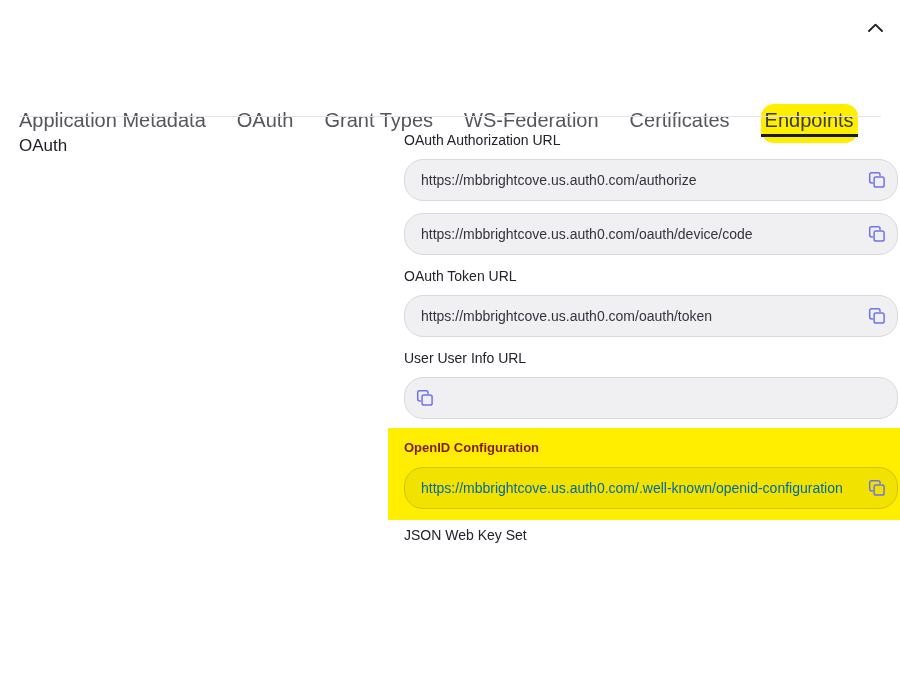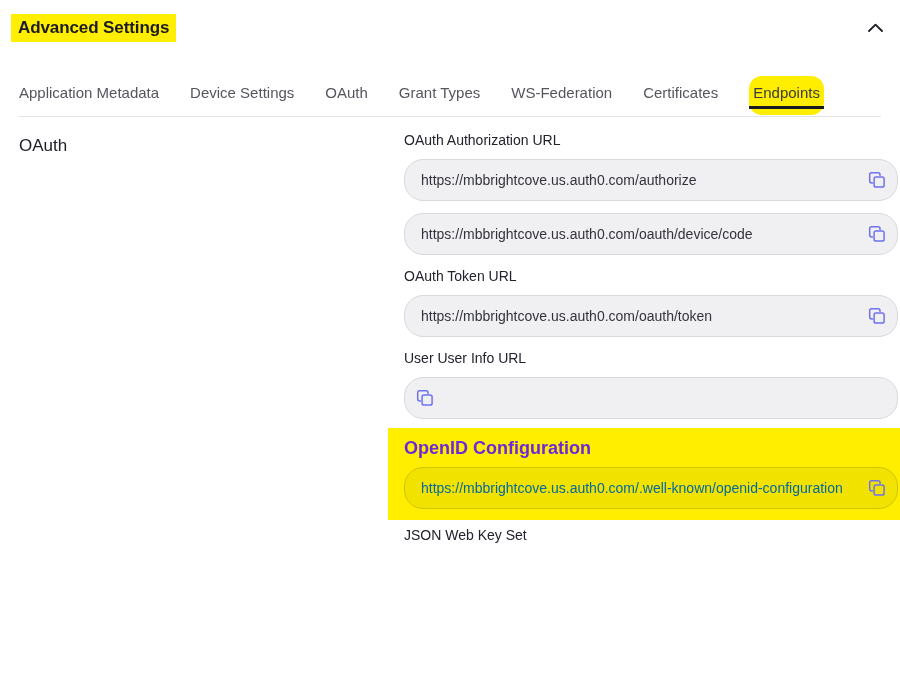--- a/index.html
+++ b/index.html
@@ -46,30 +46,31 @@
   .tabs {
     position: absolute;
     left: 19px; top: 76px;
     width: 862px; height: 41px;
     display: flex;
     align-items: flex-start;
     gap: 0;
   }
   .tab {
     position: relative;
-    font-size: 15px;
+    font-size: 20px;
     color: #55555f;
     line-height: 17px;
     padding: 8px 0 14px 0;
     margin-right: 31px;
     white-space: nowrap;
     cursor: pointer;
     background: transparent;
     border: none;
     font-family: inherit;
+    margin-top: 28px;
   }
   .tab:last-child { margin-right: 0; border-radius: 13px; }
   .tab.is-active {
     background: #ffee00;
     color: #3a3a3f;
     padding-left: 4px;
     padding-right: 4px;
   }
   .tab.is-active::after {
     content: "";
@@ -119,23 +120,23 @@
   }
 
   .field-label {
     font-size: 14px;
     color: #22222c;
     line-height: 18px;
     margin-bottom: 10px;
     white-space: nowrap;
   }
   .field.is-highlighted .field-label {
-    color: #6d28d9;
+    color: #7f1d1d;
     font-weight: 600;
-    font-size: 18px;
+    font-size: 13px;
   }
 
   .field-control {
     position: relative;
     height: 42px;
     border: 1px solid #d9d9de;
     border-radius: 19px;
     background: #f0f0f3;
     display: flex;
     align-items: center;
@@ -172,35 +173,31 @@
     padding: 0;
   }
   .copy-btn svg { display: block; }
 </style>
 </head>
 <body>
 
 <div class="page">
 
   <div class="panel-header">
-    <div class="panel-title-wrap">
-      <span class="panel-title">Advanced Settings</span>
-    </div>
     <button class="collapse-btn">
       <span>
         <svg width="15" height="9" viewBox="0 0 15 9" fill="none" aria-hidden="true">
           <path d="M1 8 L7.5 1.6 L14 8" stroke="#1d1d24" stroke-width="1.8" stroke-linecap="round" stroke-linejoin="round" fill="none"></path>
         </svg>
       </span>
     </button>
   </div>
 
   <div class="tabs" id="tablist">
       <button class="tab">Application Metadata</button>
-      <button class="tab">Device Settings</button>
       <button class="tab">OAuth</button>
       <button class="tab">Grant Types</button>
       <button class="tab">WS-Federation</button>
       <button class="tab">Certificates</button>
       <button class="tab is-active">Endpoints</button>
     </div>
   <div class="tabs-rule"></div>
 
   <div class="body">
     <div class="section-label">OAuth</div>

